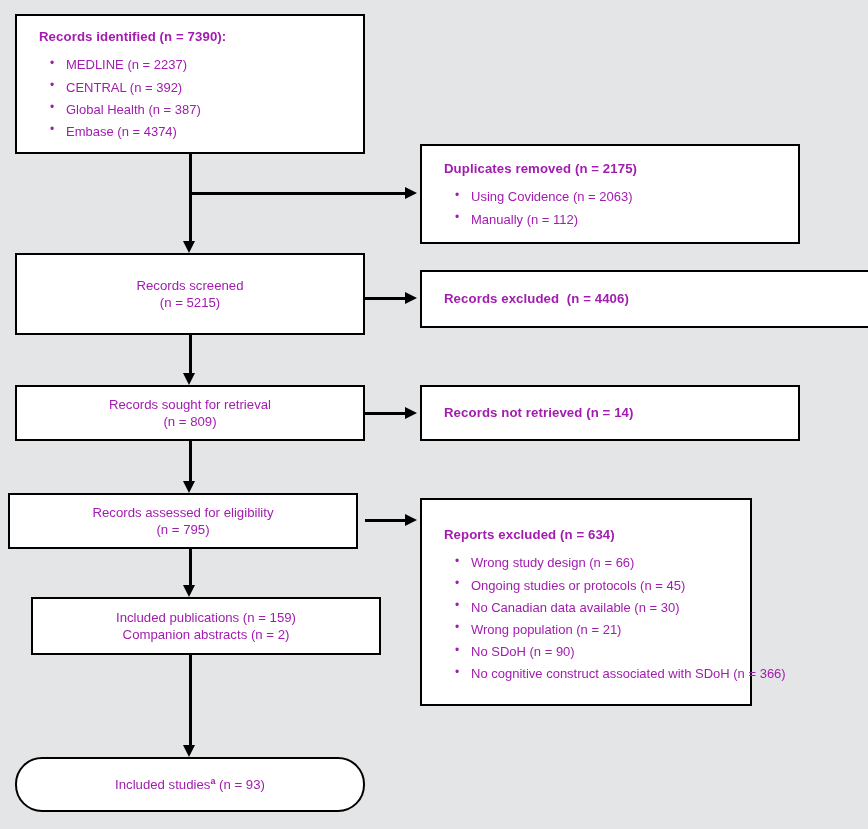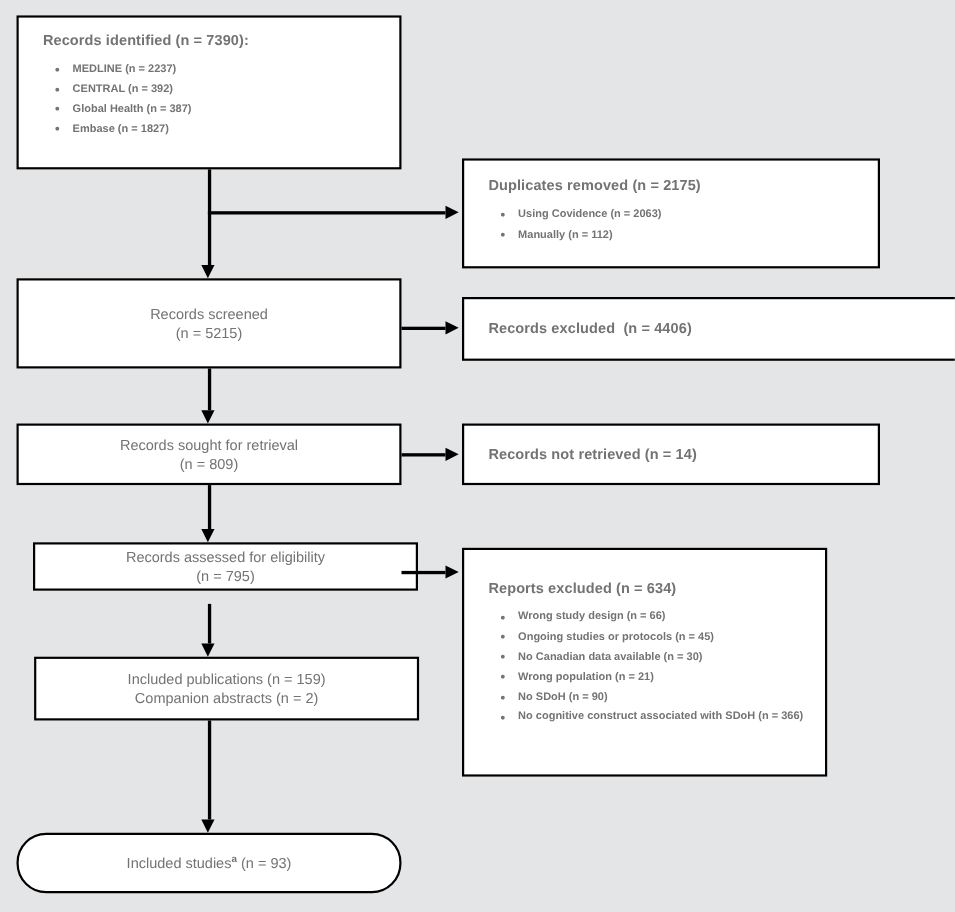--- a/index.html
+++ b/index.html
@@ -20,21 +20,21 @@
     height: 829px;
   }
 
   
   .box {
     position: absolute;
     box-sizing: border-box;
     background: #ffffff;
     border: 2.5px solid #000000;
     font-size: 13.2px;
-    color: #737373;
+    color: #a21caf;
     line-height: 1.32;
   }
   .box-center {
     display: flex;
     flex-direction: column;
     align-items: center;
     justify-content: center;
     text-align: center;
   }
   .box-left {
@@ -52,22 +52,22 @@
 
   ul.bullets {
     list-style: none;
     margin: 0;
     padding: 0;
   }
   ul.bullets li {
     position: relative;
     padding-left: 27px;
     margin: 0 0 5px 0;
-    font-weight: bold;
-    font-size: 10px;
+    font-weight: normal;
+    font-size: 13px;
     white-space: nowrap;
   }
   ul.bullets li:last-child { margin-bottom: 0; }
   ul.bullets li::before {
     content: "\2022";
     position: absolute;
     left: 11px;
     top: -0.5px;
     font-size: 12px;
   }
@@ -112,21 +112,21 @@
 <body>
 
 <div id="diagram">
 
   <div class="box box-left" style="left:15px; top:14px; width:350px; height:140px;">
     <span class="hdr hdr-spaced">Records identified (n = 7390):</span>
     <ul class="bullets">
       <li>MEDLINE (n = 2237)</li>
       <li>CENTRAL (n = 392)</li>
       <li>Global Health (n = 387)</li>
-      <li>Embase (n = 1827)</li>
+      <li>Embase (n = 4374)</li>
     </ul>
   </div>
 
   <div class="box box-left" style="left:420px; top:144px; width:380px; height:100px; padding-top:14px;">
     <span class="hdr hdr-spaced">Duplicates removed (n = 2175)</span>
     <ul class="bullets">
       <li>Using Covidence (n = 2063)</li>
       <li>Manually (n = 112)</li>
     </ul>
   </div>
@@ -142,21 +142,21 @@
 
   <div class="box box-center" style="left:15px; top:385px; width:350px; height:56px;">
     <span class="line-center">Records sought for retrieval</span>
     <span class="line-center">(n = 809)</span>
   </div>
 
   <div class="box" style="left:420px; top:385px; width:380px; height:56px; display:flex; align-items:center; padding-left:22px;">
     <span class="hdr">Records not retrieved (n = 14)</span>
   </div>
 
-  <div class="box box-center" style="left:30px; top:493px; width:350px; height:44px;">
+  <div class="box box-center" style="left:8px; top:493px; width:350px; height:56px;">
     <span class="line-center">Records assessed for eligibility</span>
     <span class="line-center">(n = 795)</span>
   </div>
 
   <div class="box box-left" style="left:420px; top:498px; width:332px; height:208px; padding-top:26px;">
     <span class="hdr hdr-spaced">Reports excluded (n = 634)</span>
     <ul class="bullets">
       <li>Wrong study design (n = 66)</li>
       <li>Ongoing studies or protocols (n = 45)</li>
       <li>No Canadian data available (n = 30)</li>

